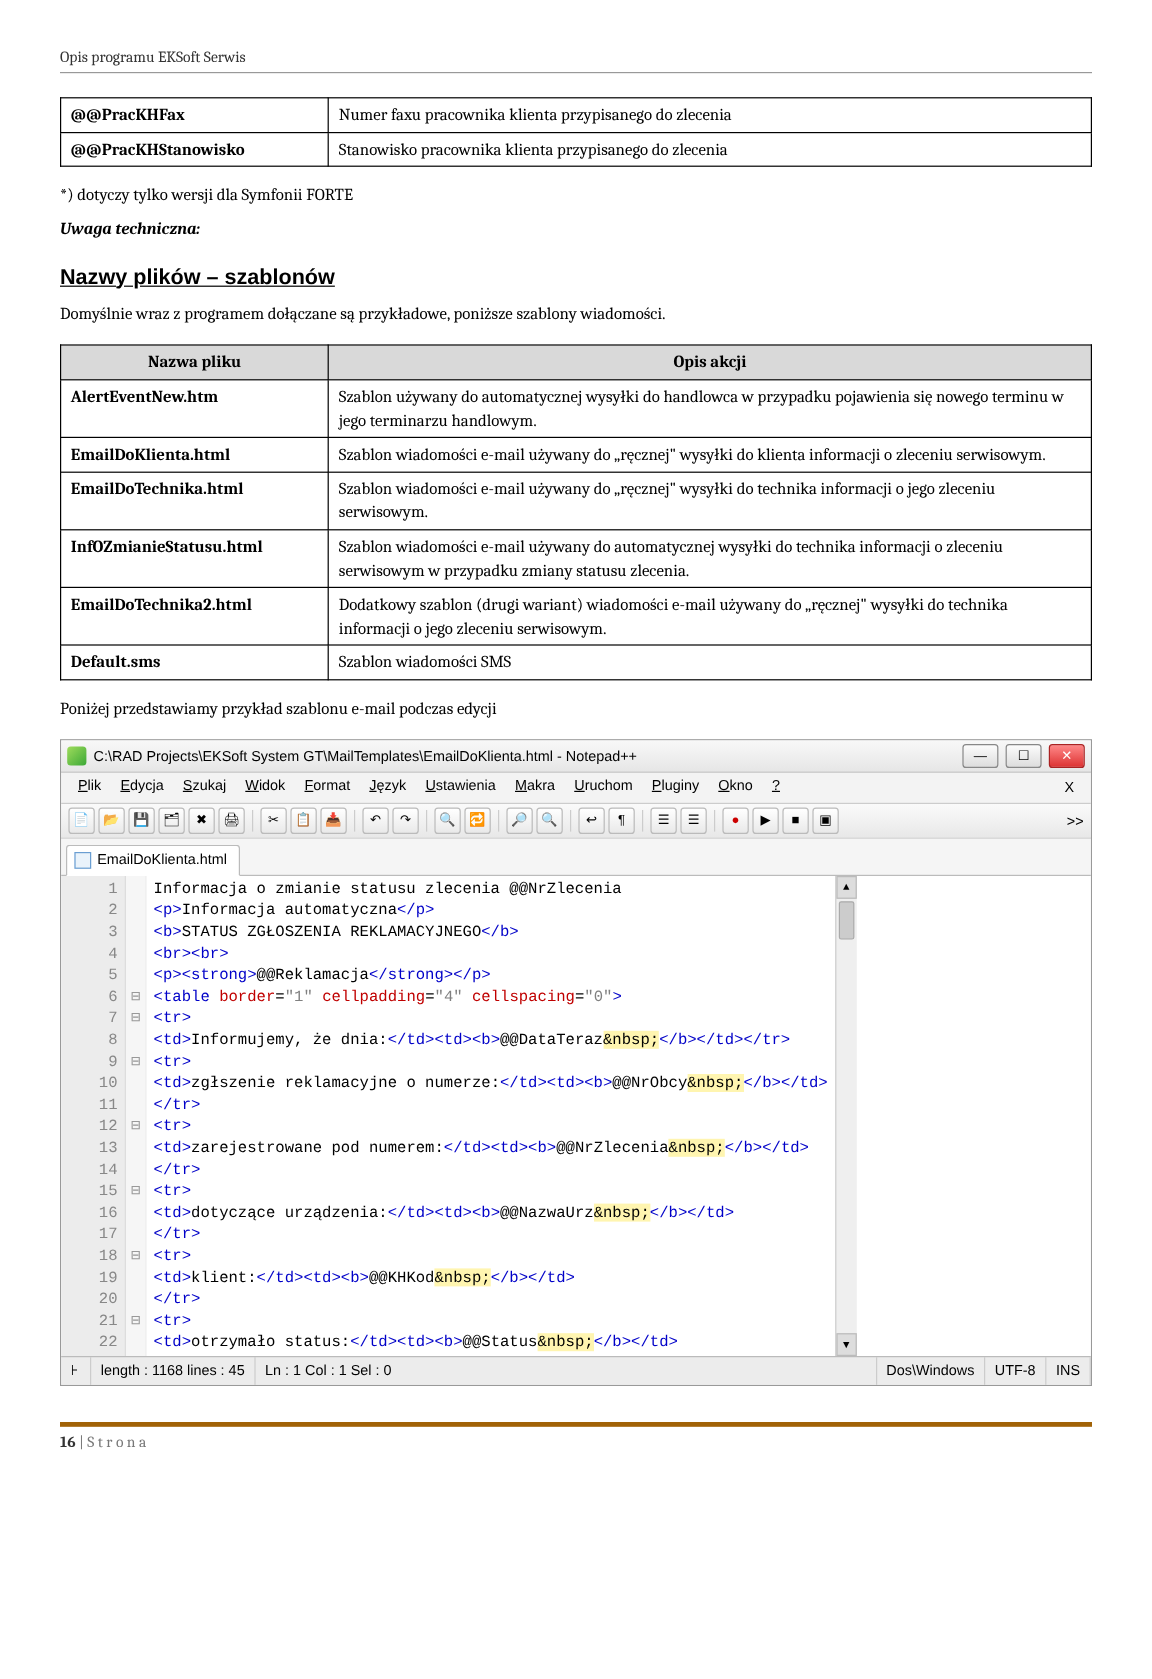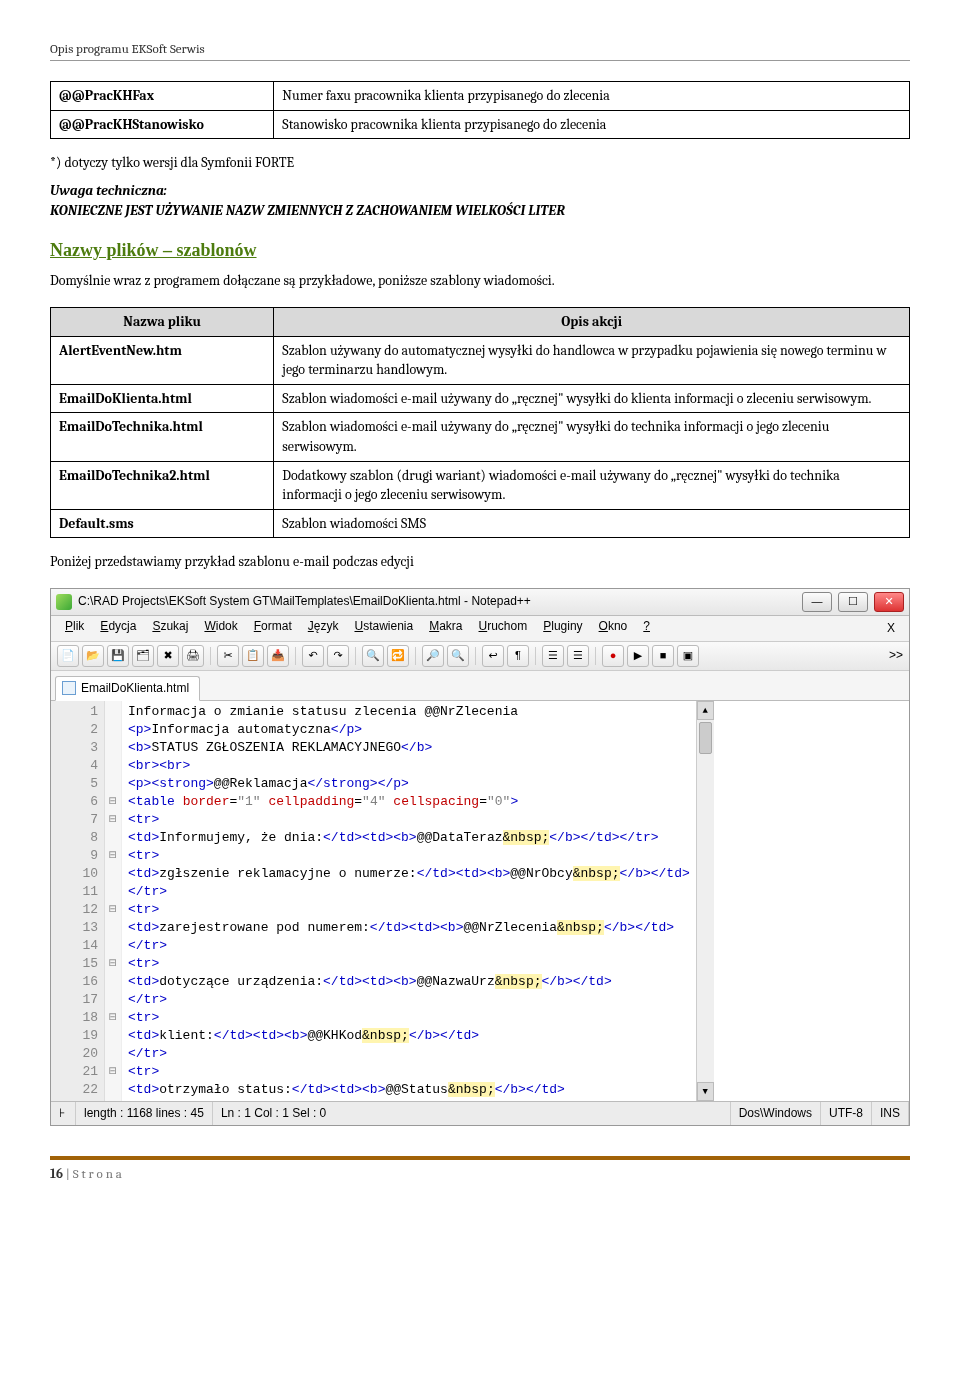--- a/index.html
+++ b/index.html
@@ -45,25 +45,25 @@
     font-weight: bold;
     text-align: center;
   }
   table.doc-table td.key {
     font-weight: bold;
     width: 26%;
   }
   .note { font-size: 14px; margin: 8px 0; }
   .italic-bold { font-style: italic; font-weight: bold; }
   h3.section {
-    color: #4d7c0f;
+    color: #000000;
     font-size: 18px;
     font-weight: bold;
     margin: 18px 0 8px 0;
-    font-family: Liberation Serif, serif;
+    font-family: Liberation Sans, sans-serif;
     text-decoration: underline;
   }
   .editor-frame {
     border: 1px solid #999;
     margin-top: 16px;
     background: #f5f5f5;
     font-family: Tahoma, Verdana, sans-serif;
     font-size: 12px;
   }
   .titlebar {
@@ -190,21 +190,20 @@
         <td class="key">@@PracKHStanowisko</td>
         <td>Stanowisko pracownika klienta przypisanego do zlecenia</td>
       </tr>
     </tbody>
 </table>
 
 <p class="note">*) dotyczy tylko wersji dla Symfonii FORTE</p>
 
 <p class="note">
   <span class="italic-bold">Uwaga techniczna:</span><br>
-  <span class="italic-bold">KONIECZNE JEST UŻYWANIE NAZW ZMIENNYCH Z ZACHOWANIEM WIELKOŚCI LITER</span>
 </p>
 
 <h3 class="section">Nazwy plików – szablonów</h3>
 
 <p class="note">Domyślnie wraz z programem dołączane są przykładowe, poniższe szablony wiadomości.</p>
 
 <table class="doc-table">
   <thead>
     <tr>
       <th>Nazwa pliku</th>
@@ -216,20 +215,24 @@
         <td class="key">AlertEventNew.htm</td>
         <td>Szablon używany do automatycznej wysyłki do handlowca w przypadku pojawienia się nowego terminu w jego terminarzu handlowym.</td>
       </tr>
       <tr>
         <td class="key">EmailDoKlienta.html</td>
         <td>Szablon wiadomości e-mail używany do „ręcznej" wysyłki do klienta informacji o zleceniu serwisowym.</td>
       </tr>
       <tr>
         <td class="key">EmailDoTechnika.html</td>
         <td>Szablon wiadomości e-mail używany do „ręcznej" wysyłki do technika informacji o jego zleceniu serwisowym.</td>
+      </tr>
+      <tr>
+        <td class="key">InfOZmianieStatusu.html</td>
+        <td>Szablon wiadomości e-mail używany do automatycznej wysyłki do technika informacji o zleceniu serwisowym w przypadku zmiany statusu zlecenia.</td>
       </tr>
       <tr>
         <td class="key">EmailDoTechnika2.html</td>
         <td>Dodatkowy szablon (drugi wariant) wiadomości e-mail używany do „ręcznej" wysyłki do technika informacji o jego zleceniu serwisowym.</td>
       </tr>
       <tr>
         <td class="key">Default.sms</td>
         <td>Szablon wiadomości SMS</td>
       </tr>
     </tbody>

